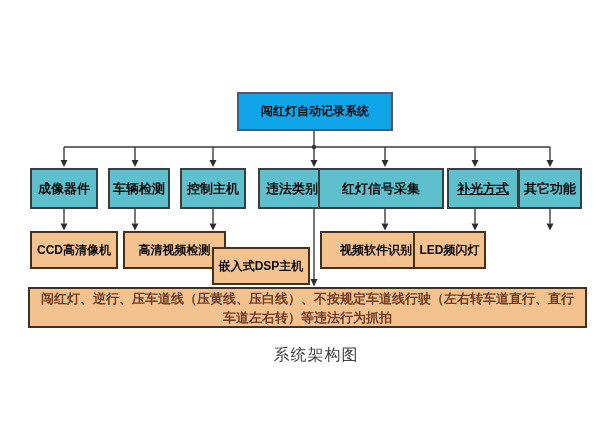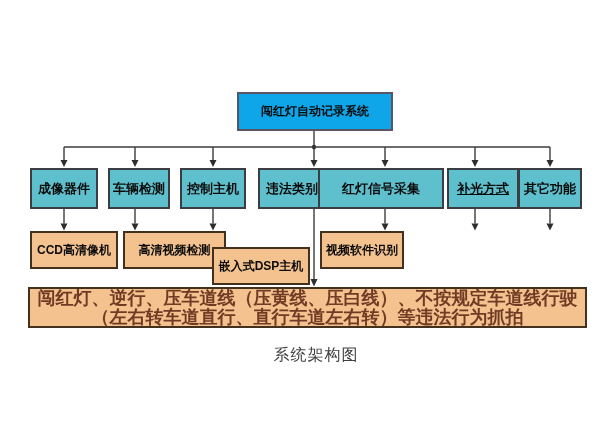--- a/index.html
+++ b/index.html
@@ -14,25 +14,25 @@
   .t1-1{left:108px;width:62px;}
   .t1-2{left:180px;width:66px;}
   .t1-3{left:258px;width:68px;}
   .t1-4{left:318px;width:126px;}
   .t1-5{left:447px;width:72px;text-decoration:underline;}
   .t1-6{left:518px;width:64px;}
   .t2{top:231px;height:38px;background:#f4c28f;border:2px solid #43301d;font-size:12px;}
   .t2-0{left:30px;width:88px;}
   .t2-1{left:123px;width:103px;}
   .t2-2{left:212px;width:98px;margin-top:16px;}
-  .t2-3{left:320px;width:84px;}
+  .t2-3{left:320px;width:112px;}
   .t2-4{left:413px;width:73px;}
   .t2-5{left:490px;width:88px;}
   .summary{left:28px;top:287px;width:559px;height:41px;background:#f4c28f;border:2px solid #43301d;
-           color:#6f3b24;font-size:18px;font-weight:bold;line-height:19px;white-space:normal;
+           color:#6f3b24;font-size:13px;font-weight:bold;line-height:19px;white-space:normal;
            padding:9px 6px;z-index:1;position:absolute;box-sizing:border-box;text-align:center;
            display:flex;align-items:center;justify-content:center;}
   .caption{position:absolute;left:0;top:345px;width:600px;text-align:center;font-size:16px;
            color:#3f3f3f;font-weight:normal;letter-spacing:1px;transform:translateX(16px);z-index:1;}
   .cline{stroke:#3c3c3c;stroke-width:1.4;fill:none;}
   .chead{fill:#2e2e2e;stroke:none;}
   .cdot{fill:#2e2e2e;}
 </style>
 </head>
 <body>
@@ -91,18 +91,19 @@
   <div class="node t1 t1-2">控制主机</div>
   <div class="node t1 t1-3">违法类别</div>
   <div class="node t1 t1-4">红灯信号采集</div>
   <div class="node t1 t1-5">补光方式</div>
   <div class="node t1 t1-6">其它功能</div>
 
   <div class="node t2 t2-0">CCD高清像机</div>
   <div class="node t2 t2-1">高清视频检测</div>
   <div class="node t2 t2-2">嵌入式DSP主机</div>
   <div class="node t2 t2-3">视频软件识别</div>
+  <div class="node t2 t2-4">LED频闪灯</div>
 
   <div class="summary">闯红灯、逆行、压车道线（压黄线、压白线）、不按规定车道线行驶（左右转车道直行、直行车道左右转）等违法行为抓拍</div>
 
   <div class="caption">系统架构图</div>
 
 </div>
 
 </body></html>

